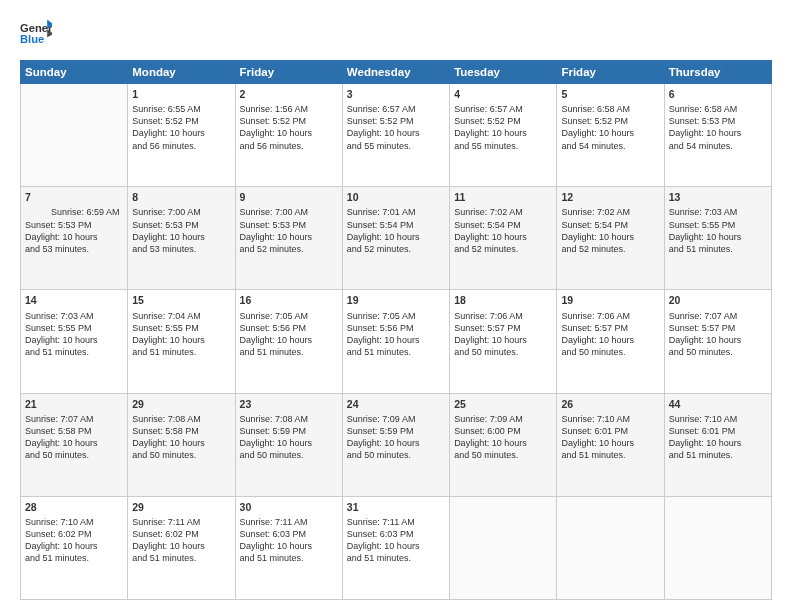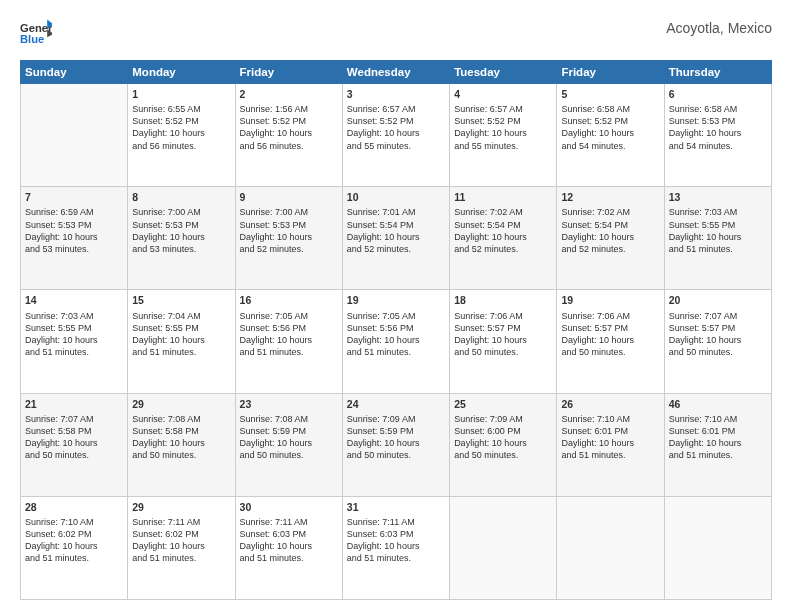--- a/index.html
+++ b/index.html
@@ -85,21 +85,20 @@
     <div style="display:flex;align-items:center;gap:4px;">
       <svg width="32" height="32" viewBox="0 0 40 40">
         <text x="0" y="17" font-size="14" font-weight="bold" fill="#333" font-family="Arial">General</text>
         <text x="0" y="31" font-size="14" font-weight="bold" fill="#1a73c7" font-family="Arial">Blue</text>
         <polygon points="34,2 42,8 34,14" fill="#1a73c7"></polygon>
         <polygon points="34,14 42,20 34,24" fill="#4a4a4a"></polygon>
       </svg>
     </div>
   </div>
     <div class="title-block">
-      <div class="subtitle">Acoyotla, Mexico</div>
     </div>
   </div>
 
   <table class="calendar" id="cal-table">
     <thead>
       <tr id="cal-header-row">
           <th>Sunday</th>
           <th>Monday</th>
           <th>Friday</th>
           <th>Wednesday</th>
@@ -150,21 +149,21 @@
             <span class="day-num">6</span>
             <span style="display:block;">Sunrise: 6:58 AM</span>
             <span style="display:block;">Sunset: 5:53 PM</span>
             <span style="display:block;">Daylight: 10 hours</span>
             <span style="display:block;">and 54 minutes.</span>
           </td>
         </tr>
         <tr class="row-alt">
           <td>
             <span class="day-num">7</span>
-            <span style="display:block;">Sunrise: 6:59 AM</span>
+            <span style="display:block;margin-left:26px;">Sunrise: 6:59 AM</span>
             <span style="display:block;">Sunset: 5:53 PM</span>
             <span style="display:block;">Daylight: 10 hours</span>
             <span style="display:block;">and 53 minutes.</span>
           </td>
           <td>
             <span class="day-num">8</span>
             <span style="display:block;">Sunrise: 7:00 AM</span>
             <span style="display:block;">Sunset: 5:53 PM</span>
             <span style="display:block;">Daylight: 10 hours</span>
             <span style="display:block;">and 53 minutes.</span>
@@ -293,21 +292,21 @@
             <span style="display:block;">and 50 minutes.</span>
           </td>
           <td>
             <span class="day-num">26</span>
             <span style="display:block;">Sunrise: 7:10 AM</span>
             <span style="display:block;">Sunset: 6:01 PM</span>
             <span style="display:block;">Daylight: 10 hours</span>
             <span style="display:block;">and 51 minutes.</span>
           </td>
           <td>
-            <span class="day-num">46</span>
+            <span class="day-num">44</span>
             <span style="display:block;">Sunrise: 7:10 AM</span>
             <span style="display:block;">Sunset: 6:01 PM</span>
             <span style="display:block;">Daylight: 10 hours</span>
             <span style="display:block;">and 51 minutes.</span>
           </td>
         </tr>
         <tr>
           <td>
             <span class="day-num">28</span>
             <span style="display:block;">Sunrise: 7:10 AM</span>

